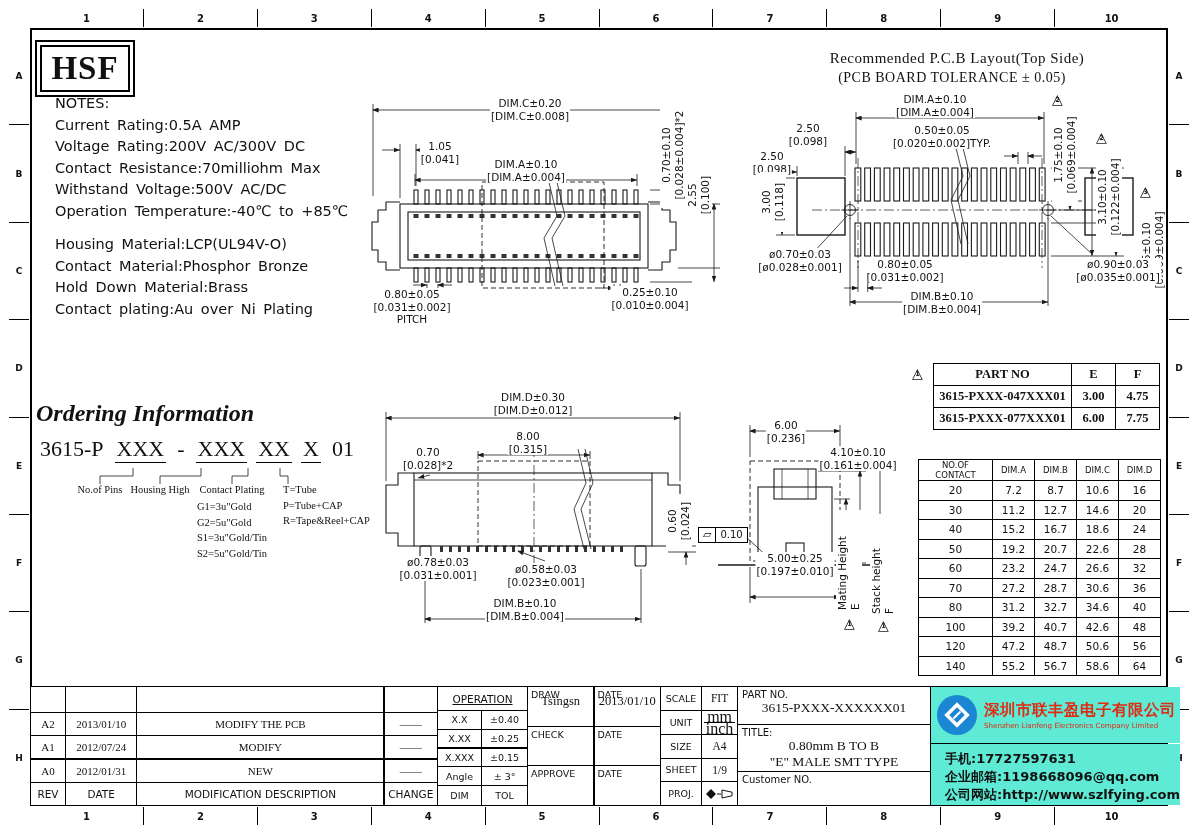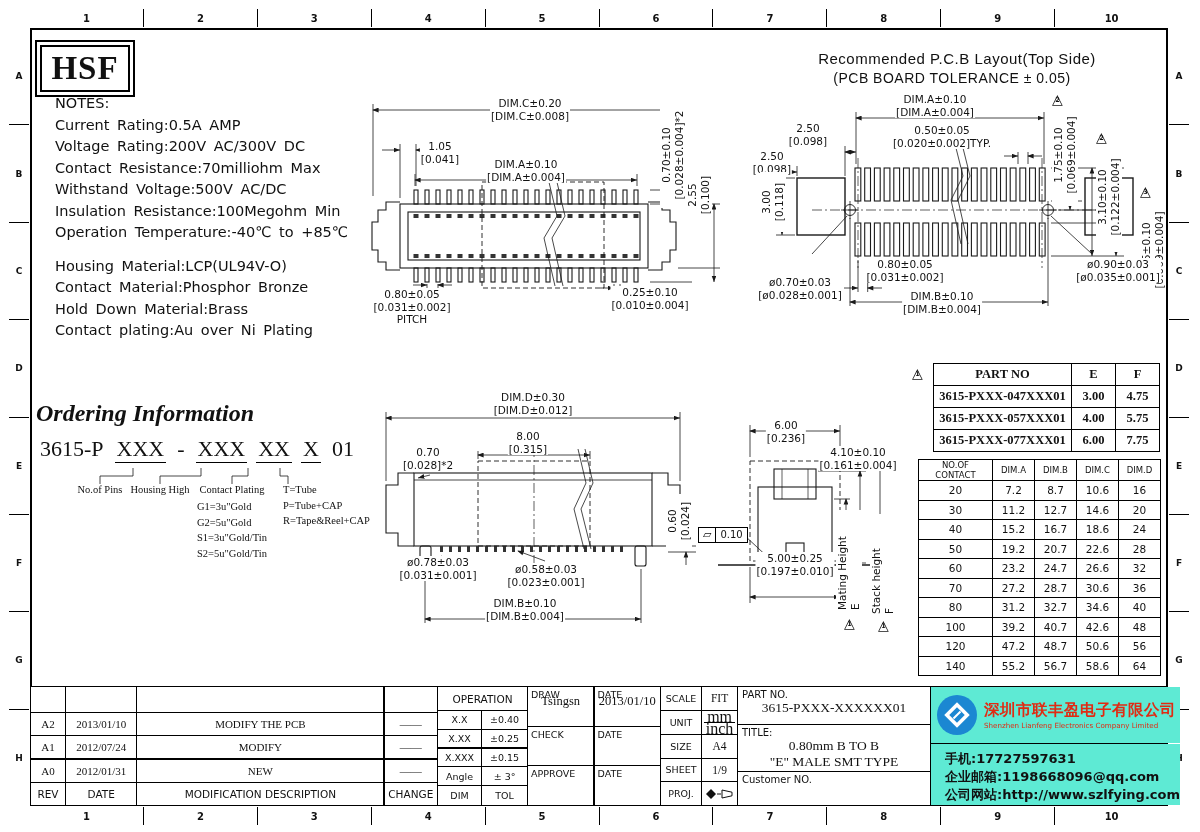--- a/index.html
+++ b/index.html
@@ -16,21 +16,21 @@
 .gcell{flex:1;display:flex;align-items:center;justify-content:center;font-size:10px;font-weight:bold}
 #strip-top .gcell,#strip-bottom .gcell{border-right:1px solid #000}
 #strip-top .gcell:last-child,#strip-bottom .gcell:last-child{border-right:none}
 #strip-left .gcell,#strip-right .gcell{border-bottom:1px solid #000;font-size:9px}
 #strip-left .gcell:last-child,#strip-right .gcell:last-child{border-bottom:none}
 #hsf-box{position:absolute;left:35px;top:40px;width:100px;height:57px;border:2px solid #000;padding:3px}
 #hsf-inner{width:100%;height:100%;border:2.5px solid #000;display:flex;align-items:center;justify-content:center;
   font-family:"Liberation Serif",serif;font-size:33px;font-weight:bold;letter-spacing:1px}
 #notes-block{position:absolute;left:55px;top:93px;width:330px;font-size:14.5px;line-height:21.5px;word-spacing:3px}
 .note-line{white-space:nowrap}
-.pcb-title{position:absolute;transform:translateX(-50%);font-family:Liberation Sans, sans-serif;font-size:15px;white-space:nowrap;letter-spacing:.5px}
+.pcb-title{position:absolute;transform:translateX(-50%);font-family:Liberation Serif, serif;font-size:15px;white-space:nowrap;letter-spacing:.5px}
 .dim{position:absolute;transform:translateX(-50%);white-space:pre-line;text-align:center;font-size:10.5px;line-height:12.5px;background:#fff;padding:0 1px}
 .dimV{position:absolute;transform:rotate(-90deg);transform-origin:0 100%;white-space:pre-line;text-align:center;font-size:10.5px;line-height:13px;background:#fff}
 .alignL{text-align:left}
 .tri{position:absolute;width:15px;height:15px;font-size:14px;line-height:15px;text-align:center}
 .tri .g{display:block}
 .tri .n{position:absolute;left:0;right:0;top:5px;font-size:6.5px;line-height:7px;font-weight:bold}
 .ln{stroke:#1a1a1a;stroke-width:1.1;fill:none}
 .dl{stroke:#1a1a1a;stroke-width:.8;fill:none}
 .dsh{stroke-dasharray:5 3}
 .cl{stroke:#1a1a1a;stroke-width:.7;fill:none;stroke-dasharray:10 3 2 3}
@@ -142,21 +142,20 @@
   <div id="hsf-box">
     <div id="hsf-inner">HSF</div>
   </div>
 
   <div id="notes-block">
       <div class="note-line">NOTES:</div>
       <div class="note-line">Current Rating:0.5A AMP</div>
       <div class="note-line">Voltage Rating:200V AC/300V DC</div>
       <div class="note-line">Contact Resistance:70milliohm Max</div>
       <div class="note-line">Withstand Voltage:500V AC/DC</div>
-      <div class="note-line">Insulation Resistance:100Megohm Min</div>
       <div class="note-line">Operation Temperature:-40℃ to +85℃</div>
       <div class="note-line" style="height: 12px;"></div>
       <div class="note-line">Housing Material:LCP(UL94V-O)</div>
       <div class="note-line">Contact Material:Phosphor Bronze</div>
       <div class="note-line">Hold Down Material:Brass</div>
       <div class="note-line">Contact plating:Au over Ni Plating</div>
     </div>
 
   <div class="pcb-title" style="left:957px;top:50px">Recommended P.C.B Layout(Top Side)</div>
   <div class="pcb-title" style="left:952px;top:70px;font-size:14px">(PCB BOARD TOLERANCE ± 0.05)</div>
@@ -511,21 +510,21 @@
   <div class="dim" style="left:772px;top:150px">2.50
 [0.098]</div>
   <div class="dimV" style="left:786px;top:206px;width:60px">3.00
 [0.118]</div>
   <div class="dimV" style="left:1078px;top:180px;width:102px">1.75±0.10
 [0.069±0.004]</div>
   <div class="dimV" style="left:1122px;top:226px;width:110px">3.10±0.10
 [0.122±0.004]</div>
   <div class="dimV" style="left:1166px;top:276px;width:104px">1.75±0.10
 [0.069±0.004]</div>
-  <div class="dim" style="left:800px;top:276px">ø0.70±0.03
+  <div class="dim" style="left:800px;top:248px">ø0.70±0.03
 [ø0.028±0.001]</div>
   <div class="dim" style="left:905px;top:258px">0.80±0.05
 [0.031±0.002]</div>
   <div class="dim" style="left:942px;top:290px">DIM.B±0.10
 [DIM.B±0.004]</div>
   <div class="dim" style="left:1118px;top:258px">ø0.90±0.03
 [ø0.035±0.001]</div>
   <div class="tri" style="left:1050px;top:92px">
       <span class="g">△</span>
       <span class="n">2</span>
@@ -610,25 +609,20 @@
       <tbody>
         <tr>
           <th>PART NO</th>
           <th>E</th>
           <th>F</th>
         </tr>
         <tr>
           <td>3615-PXXX-047XXX01</td>
           <td>3.00</td>
           <td>4.75</td>
-        </tr>
-        <tr>
-          <td>3615-PXXX-057XXX01</td>
-          <td>4.00</td>
-          <td>5.75</td>
         </tr>
         <tr>
           <td>3615-PXXX-077XXX01</td>
           <td>6.00</td>
           <td>7.75</td>
         </tr>
       </tbody>
     </table>
 
   <table id="contact-table">
@@ -730,21 +724,21 @@
         <div class="rcell">A0</div>
         <div class="rcell">2012/01/31</div>
         <div class="rcell">NEW</div>
         <div class="rcell">——</div>
         <div class="rcell rhead">REV</div>
         <div class="rcell rhead">DATE</div>
         <div class="rcell rhead">MODIFICATION DESCRIPTION</div>
         <div class="rcell rhead">CHANGE</div>
       </div>
     <div id="tol-grid" class="tb">
-        <div class="tcell thead" style="grid-column: 1 / span 2;">OPERATION</div>
+        <div class="tcell thead" style="grid-column: 1 / span 2; text-decoration: underline;">OPERATION</div>
         <div class="tcell">X.X</div>
         <div class="tcell">±0.40</div>
         <div class="tcell">X.XX</div>
         <div class="tcell">±0.25</div>
         <div class="tcell">X.XXX</div>
         <div class="tcell">±0.15</div>
         <div class="tcell">Angle</div>
         <div class="tcell">± 3°</div>
         <div class="tcell">DIM</div>
         <div class="tcell">TOL</div>

